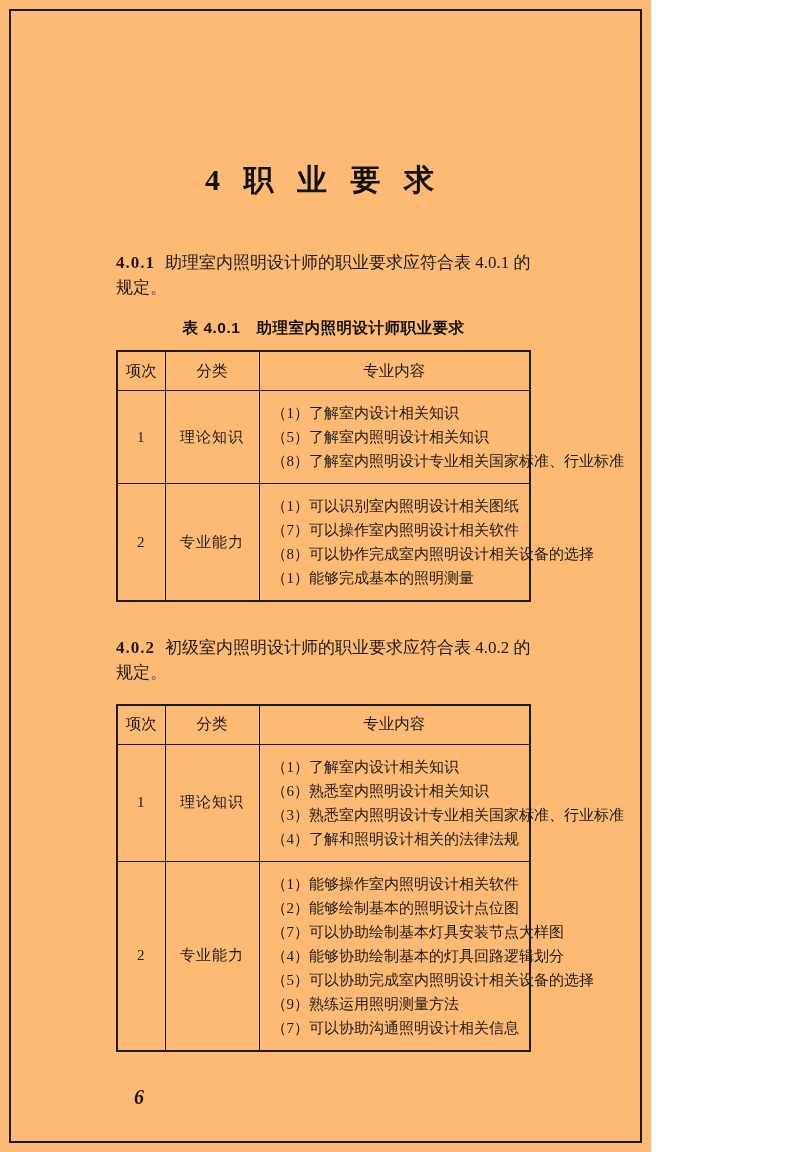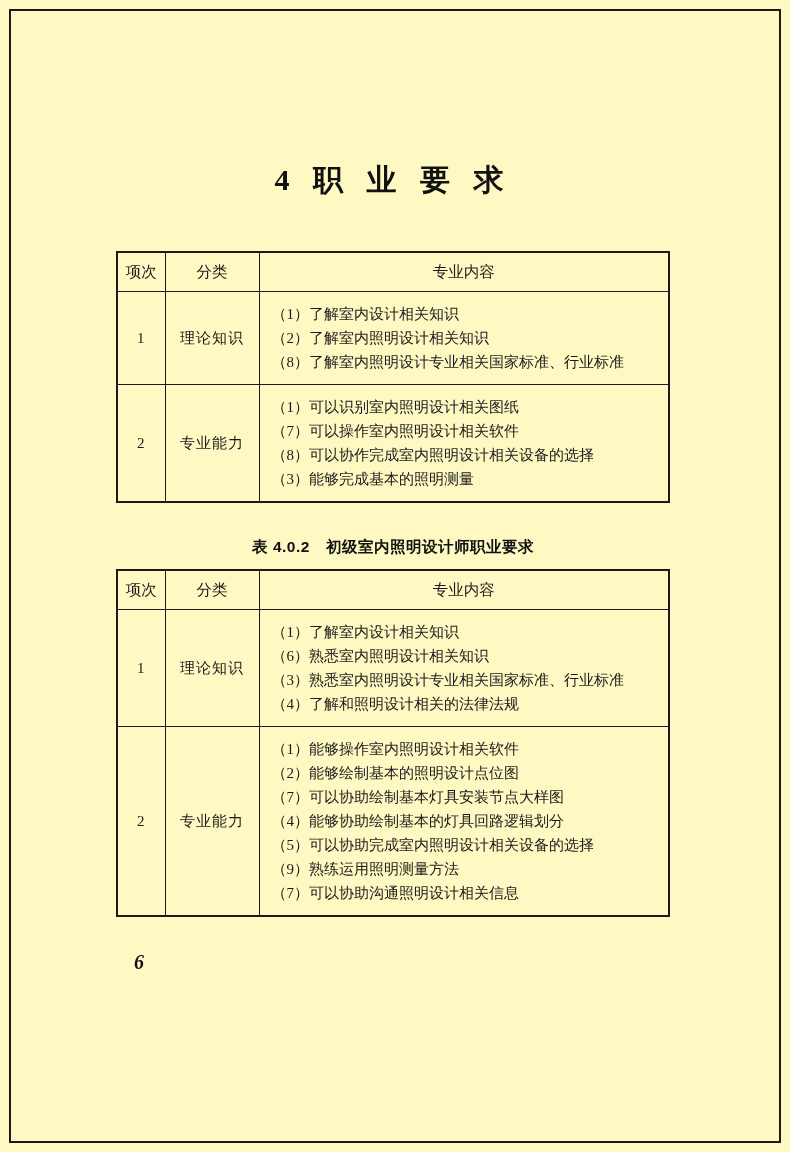--- a/index.html
+++ b/index.html
@@ -2,23 +2,23 @@
 <html><head>
 <meta charset="utf-8">
 <style>
   html, body {
     margin: 0;
     padding: 0;
     background: #ffffff;
   }
   .page {
     position: relative;
-    width: 790px;
+    width: 651px;
     height: 1152px;
-    background: #fef9c3;
+    background: #fdba74;
     font-family: "Liberation Serif", "DejaVu Serif", serif;
     color: #1a1a1a;
     overflow: hidden;
     box-sizing: border-box;
   }
   .frame {
     position: absolute;
     top: 9px; left: 9px; right: 9px; bottom: 9px;
     border: 2px solid #1a1a1a;
     pointer-events: none;
@@ -103,60 +103,66 @@
 <body>
 
 <div class="page">
   <div class="frame"></div>
 
   <div class="content">
 
     <h1 class="chapter-title">4  职 业 要 求</h1>
 
     <section>
-
+      <p class="clause">
+        <span class="clause-num">4.0.1</span><span class="clause-text">助理室内照明设计师的职业要求应符合表 4.0.1 的规定。</span>
+      </p>
+
+      <div class="table-caption">表 4.0.1　助理室内照明设计师职业要求</div>
 
       <table class="req-table">
         <colgroup>
           <col class="col-index">
             <col class="col-cat">
             <col>
         </colgroup>
         <tbody>
             <tr>
           <th>项次</th>
           <th>分类</th>
           <th>专业内容</th>
         </tr>
         <tr>
           <td class="c-index">1</td>
           <td class="c-cat">理论知识</td>
           <td class="c-content">
             <div class="item">（1）了解室内设计相关知识</div>
-            <div class="item">（2）了解室内照明设计相关知识</div>
+            <div class="item">（5）了解室内照明设计相关知识</div>
             <div class="item">（8）了解室内照明设计专业相关国家标准、行业标准</div>
           </td>
         </tr>
         <tr>
           <td class="c-index">2</td>
           <td class="c-cat">专业能力</td>
           <td class="c-content">
             <div class="item">（1）可以识别室内照明设计相关图纸</div>
             <div class="item">（7）可以操作室内照明设计相关软件</div>
             <div class="item">（8）可以协作完成室内照明设计相关设备的选择</div>
-            <div class="item">（3）能够完成基本的照明测量</div>
+            <div class="item">（1）能够完成基本的照明测量</div>
           </td>
         </tr>
       </tbody>
         </table>
     </section>
 
     <section>
-
-      <div class="table-caption">表 4.0.2　初级室内照明设计师职业要求</div>
+      <p class="clause">
+        <span class="clause-num">4.0.2</span><span class="clause-text">初级室内照明设计师的职业要求应符合表 4.0.2 的规定。</span>
+      </p>
+
 
       <table class="req-table">
         <colgroup>
           <col class="col-index">
             <col class="col-cat">
             <col>
         </colgroup>
         <tbody>
             <tr>
           <th>项次</th>

